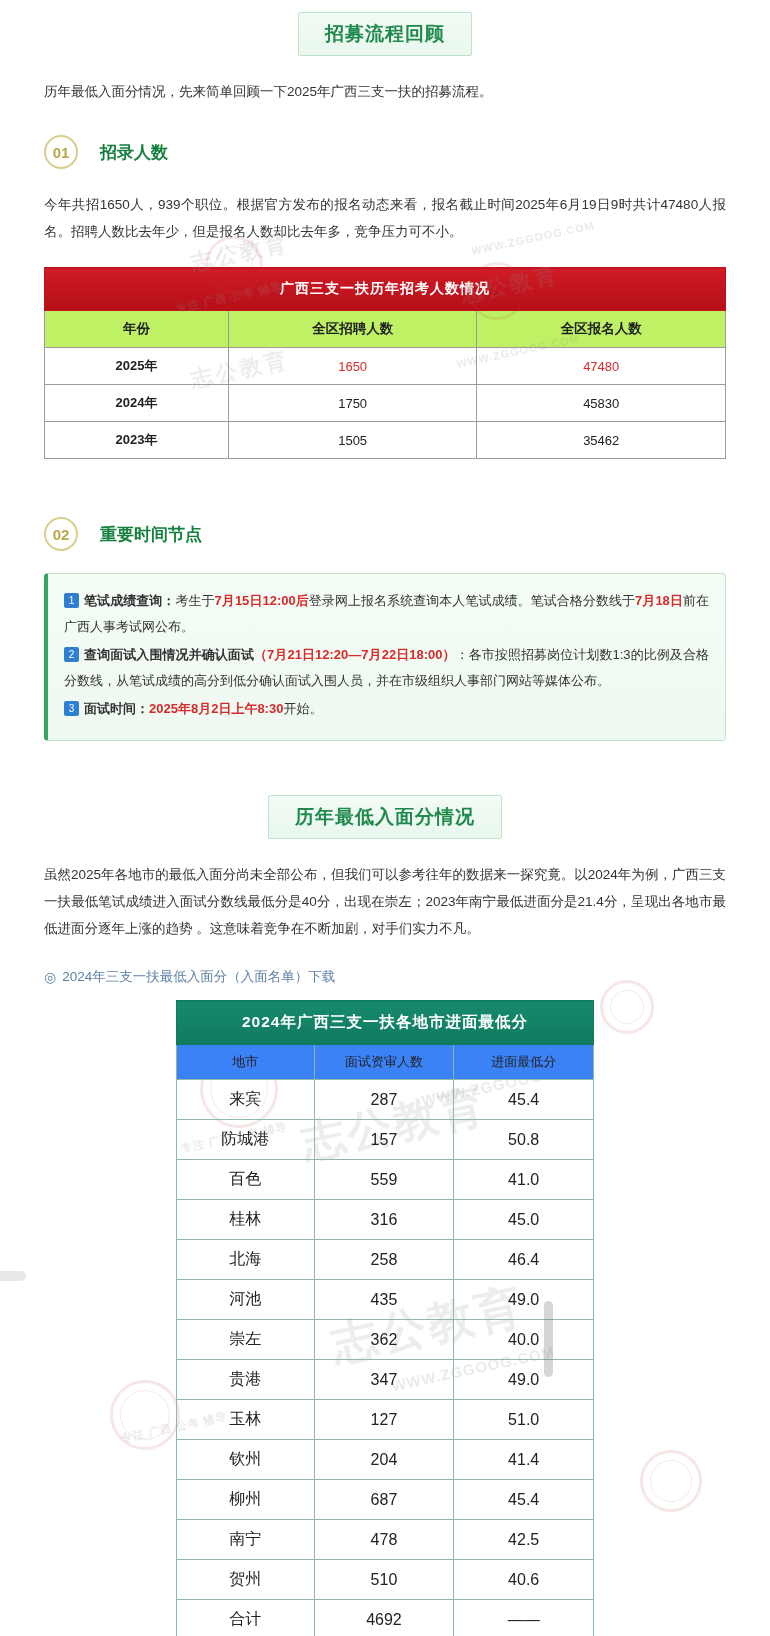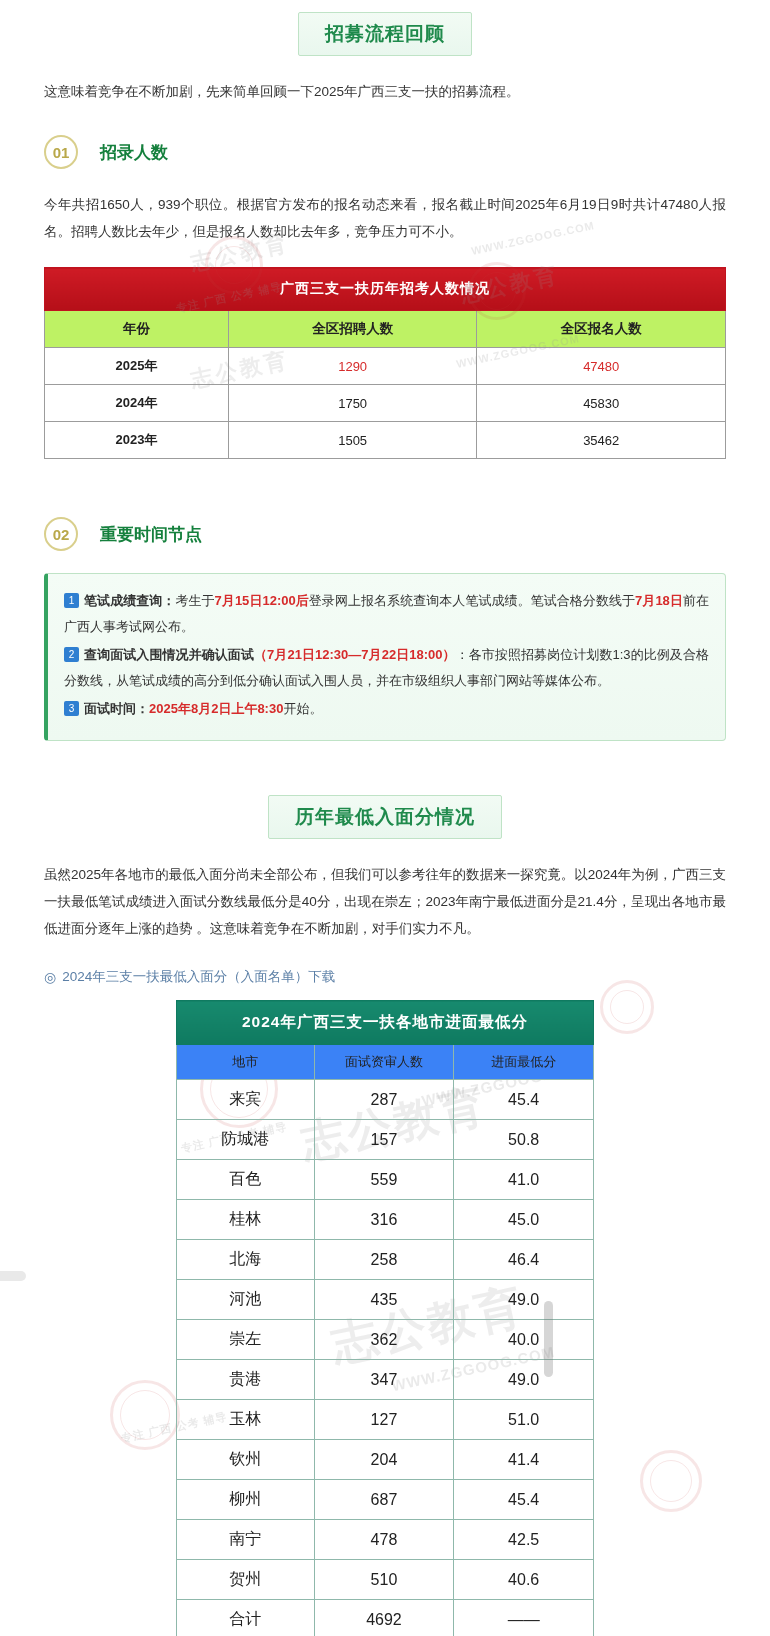--- a/index.html
+++ b/index.html
@@ -265,21 +265,21 @@
     <div class="wm-ring" style="left:110px; top:1380px; width:70px; height:70px;"></div>
     <div class="wm small" style="left:120px; top:1420px; transform:rotate(-12deg);">专注 广西 公考 辅导</div>
     <div class="wm-ring" style="left:640px; top:1450px; width:62px; height:62px;"></div>
     <div class="wm-ring" style="left:600px; top:980px; width:54px; height:54px;"></div>
   </div>
 
   <div class="pill-wrap">
     <span class="pill">招募流程回顾</span>
   </div>
 
-  <p class="para">这意味着竞争在不断加剧，先来简单回顾一下2025年广西三支一扶的招募流程。</p>
+  <p class="para">历年最低入面分情况，先来简单回顾一下2025年广西三支一扶的招募流程。</p>
 
   <div class="numhead">
     <span class="circle">01</span>
     <span class="htext">招录人数</span>
   </div>
 
   <p class="para">今年共招1650人，939个职位。根据官方发布的报名动态来看，报名截止时间2025年6月19日9时共计47480人报名。招聘人数比去年少，但是报名人数却比去年多，竞争压力可不小。</p>
 
   <div class="tbl1-wrap">
     <table class="tbl1">
@@ -292,21 +292,21 @@
           <tr class="title-row">
         <td colspan="3">广西三支一扶历年招考人数情况</td>
       </tr>
       <tr>
         <th>年份</th>
         <th>全区招聘人数</th>
         <th>全区报名人数</th>
       </tr>
       <tr>
         <td class="year">2025年</td>
-        <td class="hl">1290</td>
+        <td class="hl">1650</td>
         <td class="hl">47480</td>
       </tr>
       <tr>
         <td class="year">2024年</td>
         <td>1750</td>
         <td>45830</td>
       </tr>
       <tr>
         <td class="year">2023年</td>
         <td>1505</td>
@@ -319,21 +319,21 @@
   <div class="numhead" style="margin-top:58px;">
     <span class="circle">02</span>
     <span class="htext">重要时间节点</span>
   </div>
 
   <div class="greenbox">
     <span class="gline">
       <span class="badge">1</span><span class="b">笔试成绩查询：</span><span>考生于</span><span class="red">7月15日12:00后</span><span>登录网上报名系统查询本人笔试成绩。笔试合格分数线于</span><span class="red">7月18日</span><span>前在广西人事考试网公布。</span>
     </span>
     <span class="gline">
-      <span class="badge">2</span><span class="b">查询面试入围情况并确认面试</span><span class="red">（7月21日12:30—7月22日18:00）</span><span>：各市按照招募岗位计划数1:3的比例及合格分数线，从笔试成绩的高分到低分确认面试入围人员，并在市级组织人事部门网站等媒体公布。</span>
+      <span class="badge">2</span><span class="b">查询面试入围情况并确认面试</span><span class="red">（7月21日12:20—7月22日18:00）</span><span>：各市按照招募岗位计划数1:3的比例及合格分数线，从笔试成绩的高分到低分确认面试入围人员，并在市级组织人事部门网站等媒体公布。</span>
     </span>
     <span class="gline">
       <span class="badge">3</span><span class="b">面试时间：</span><span class="red">2025年8月2日上午8:30</span><span>开始。</span>
     </span>
   </div>
 
   <div class="pill-wrap" style="padding-top:54px;">
     <span class="pill">历年最低入面分情况</span>
   </div>
 

